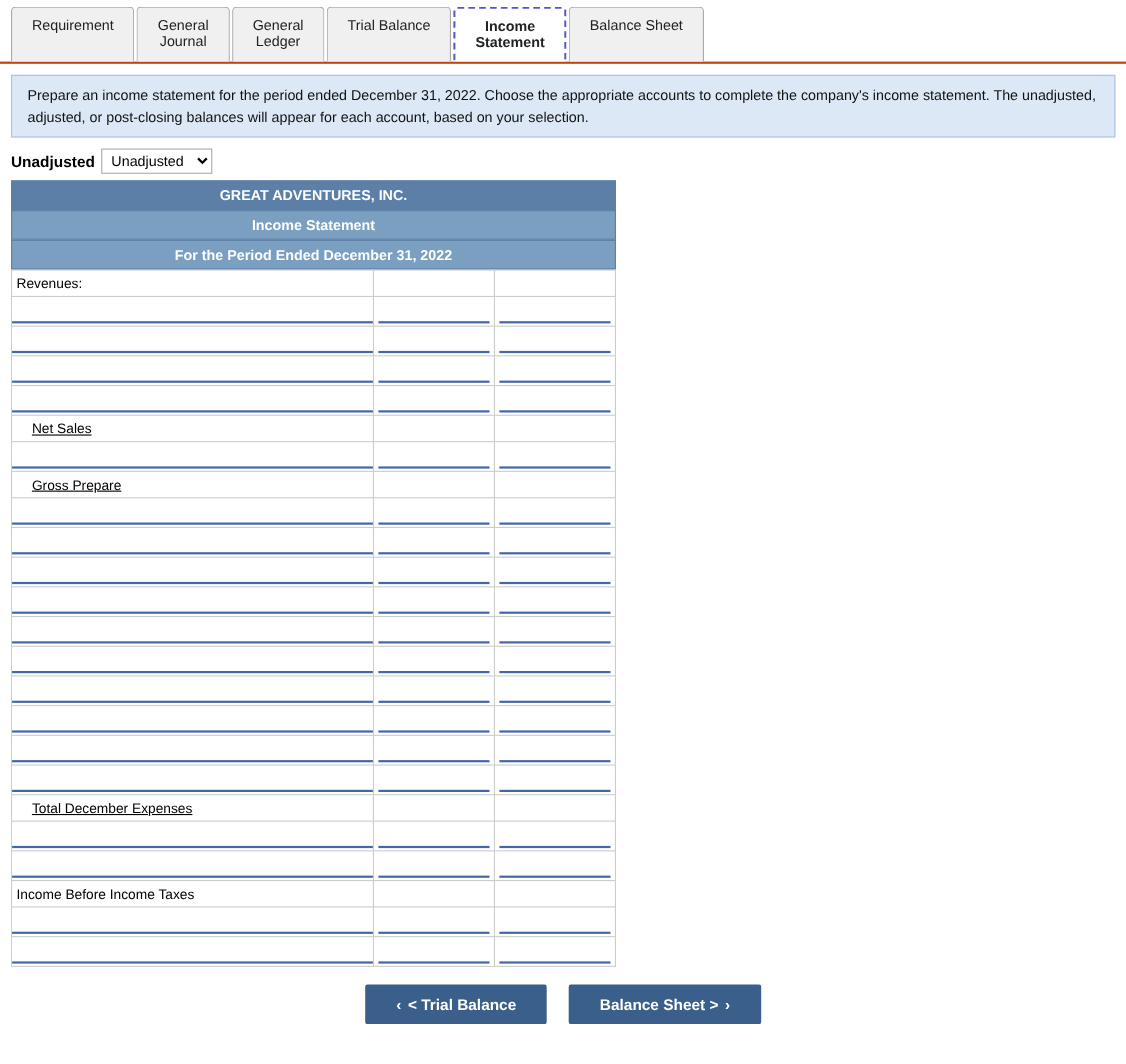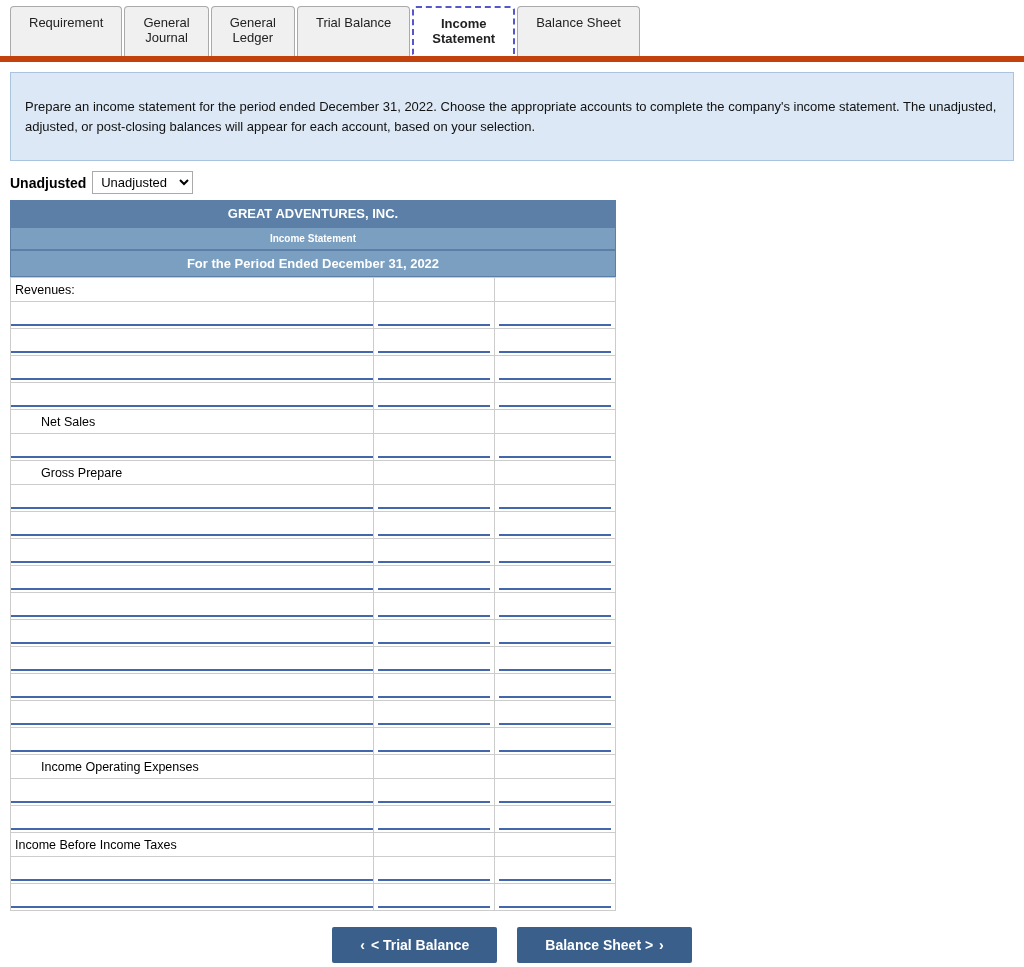--- a/index.html
+++ b/index.html
@@ -7,21 +7,21 @@
       font-family: Arial, sans-serif;
       font-size: 13px;
       background: #fff;
       width: 1024px;
       min-height: 967px;
     }
 
     
     .tabs-container {
       display: flex;
-      border-bottom: 6px solid #c2410c;
+      border-bottom: 2px solid #c2410c;
       padding: 6px 10px 0 10px;
       background: #fff;
     }
     .tab {
       padding: 8px 18px;
       border: 1px solid #aaa;
       border-bottom: none;
       margin-right: 2px;
       cursor: pointer;
       background: #f0f0f0;
@@ -38,21 +38,21 @@
       font-weight: bold;
       position: relative;
       z-index: 2;
     }
 
     
     .instruction-box {
       background: #dce8f5;
       border: 1px solid #aac4e0;
       margin: 10px;
-      padding: 24px 14px;
+      padding: 8px 14px;
       font-size: 13px;
       line-height: 1.5;
       color: #111;
     }
 
     
     .dropdown-row {
       margin: 10px 10px 6px 10px;
       display: flex;
       align-items: center;
@@ -65,36 +65,36 @@
     .dropdown-select {
       padding: 2px 4px;
       font-size: 13px;
       border: 1px solid #aaa;
       background: #fff;
     }
 
     
     .table-container {
       margin: 0 10px 10px 10px;
-      width: 606px;
+      width: 550px;
     }
 
     
     .table-header {
       background: #5b7fa6;
       color: #fff;
       text-align: center;
       font-weight: bold;
       padding: 5px 4px;
       font-size: 13px;
       border: 1px solid #5b7fa6;
     }
     .table-header.subheader {
       background: #7a9fc0;
-      font-size: 10px;
+      font-size: 13px;
     }
     .table-header.period {
       background: #7a9fc0;
       font-style: normal;
     }
 
     
     .stmt-table {
       width: 100%;
       border-collapse: collapse;
@@ -134,21 +134,22 @@
       width: 100%;
       height: 22px;
       border: none;
       border-bottom: 2px solid #4466aa;
       outline: none;
       padding: 0 4px;
       font-size: 12px;
       background: #fff;
     }
     .stmt-table td.label-indented {
-      padding-left: 30px;
+      padding-left: 18px;
+      text-decoration: underline;
     }
 
     
     .section-label {
       font-weight: normal;
     }
 
     
     .bottom-nav {
       display: flex;
@@ -310,21 +311,21 @@
       <td class="num-col"><input type="text" style=""></td>
       <td class="total-col"><input type="text" style=""></td>
     </tr>
     <tr class="input-row">
       <td class="label-col"><input type="text" style=""></td>
       <td class="num-col"><input type="text" style=""></td>
       <td class="total-col"><input type="text" style=""></td>
     </tr>
 
     <tr>
-      <td class="label-col label-indented">Income Operating Expenses</td>
+      <td class="label-col label-indented">Total December Expenses</td>
       <td class="num-col"></td>
       <td class="total-col"></td>
     </tr>
 
 
     <tr class="input-row">
       <td class="label-col"><input type="text" style=""></td>
       <td class="num-col"><input type="text" style=""></td>
       <td class="total-col"><input type="text" style=""></td>
     </tr>

